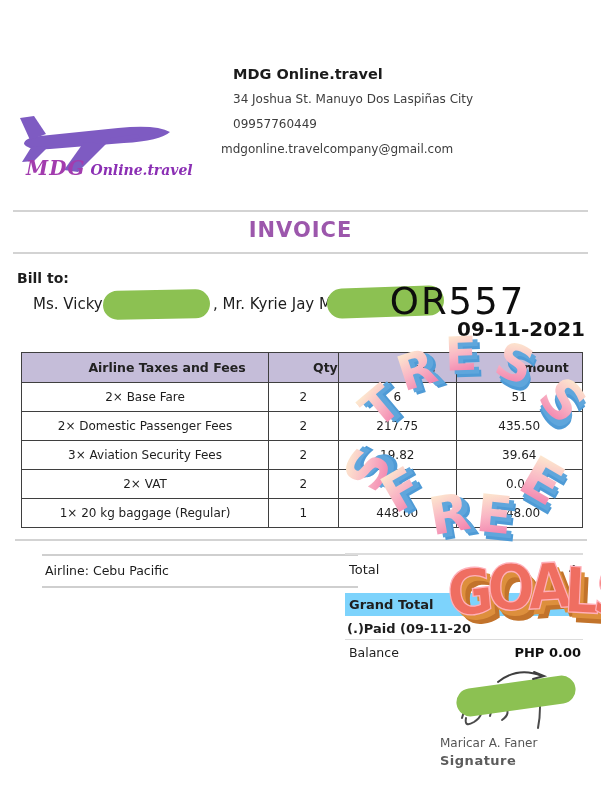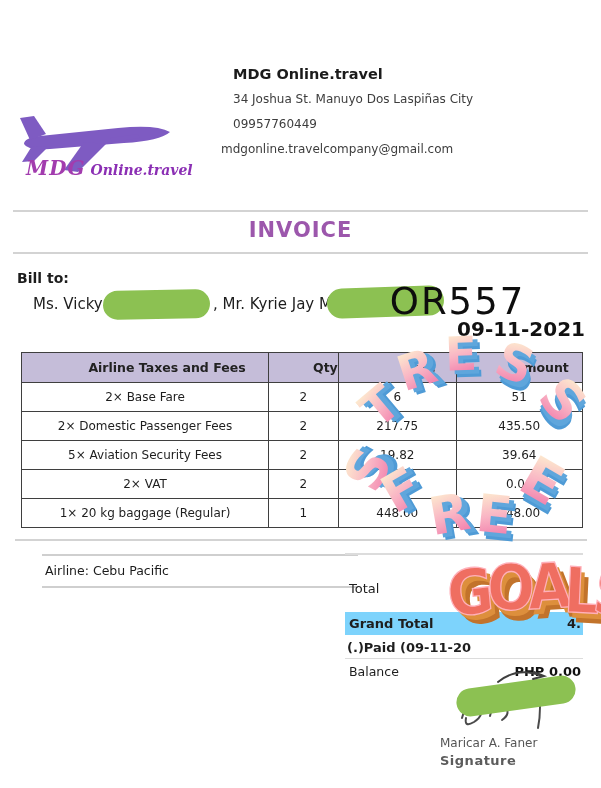--- a/index.html
+++ b/index.html
@@ -48,21 +48,21 @@
   .cw0{width:247px;} .cw1{width:69px;} .cw2{width:118px;} .cw3{width:126px;}
 
   
   .rule-low{left:15px;top:539px;width:572px;}
   .airline-box{left:17px;top:554px;width:313px;border-top:2px solid #cfcfcf;
                border-bottom:2px solid #cfcfcf;padding:7px 0 8px 3px;
                font-size:12.5px;color:#1b1b1b;margin-left:25px;}
   .totals{left:345px;top:553px;width:238px;font-size:13px;color:#1e1e1e;}
   .t-row{display:flex;justify-content:space-between;align-items:center;}
   .t-line{height:1.5px;background:#dcdcdc;}
-  .row-total{padding:7px 2px 6px 4px;margin-top:19px;}
+  .row-total{padding:7px 2px 6px 4px;}
   .grand-band{background:#7dd3fc;padding:4px 2px 4px 4px;font-weight:700;margin-top:10px;}
   .row-paid{padding:5px 2px 3px 2px;font-weight:600;font-size:13px;}
   .row-balance{padding:5px 2px 0 4px;font-size:12.5px;}
   .balance-val{font-weight:600;font-size:13px;color:#111;}
 
   
   .st-box{left:330px;top:330px;width:275px;height:215px;pointer-events:none;z-index:5;}
   .fr-box{left:365px;top:425px;width:230px;height:115px;pointer-events:none;z-index:5;}
   .st-l{position:absolute;font-family:"DejaVu Sans",sans-serif;font-weight:bold;
         color:#5fa6dc;text-shadow:2px 3px 0 #4f9bd6;line-height:1;}
@@ -156,21 +156,21 @@
       <td>6</td>
       <td>51</td>
     </tr>
     <tr>
       <td>2× Domestic Passenger Fees</td>
       <td>2</td>
       <td>217.75</td>
       <td>435.50</td>
     </tr>
     <tr>
-      <td>5× Aviation Security Fees</td>
+      <td>3× Aviation Security Fees</td>
       <td>2</td>
       <td>19.82</td>
       <td>39.64</td>
     </tr>
     <tr>
       <td>2× VAT</td>
       <td>2</td>
       <td>0</td>
       <td>0.00</td>
     </tr>

